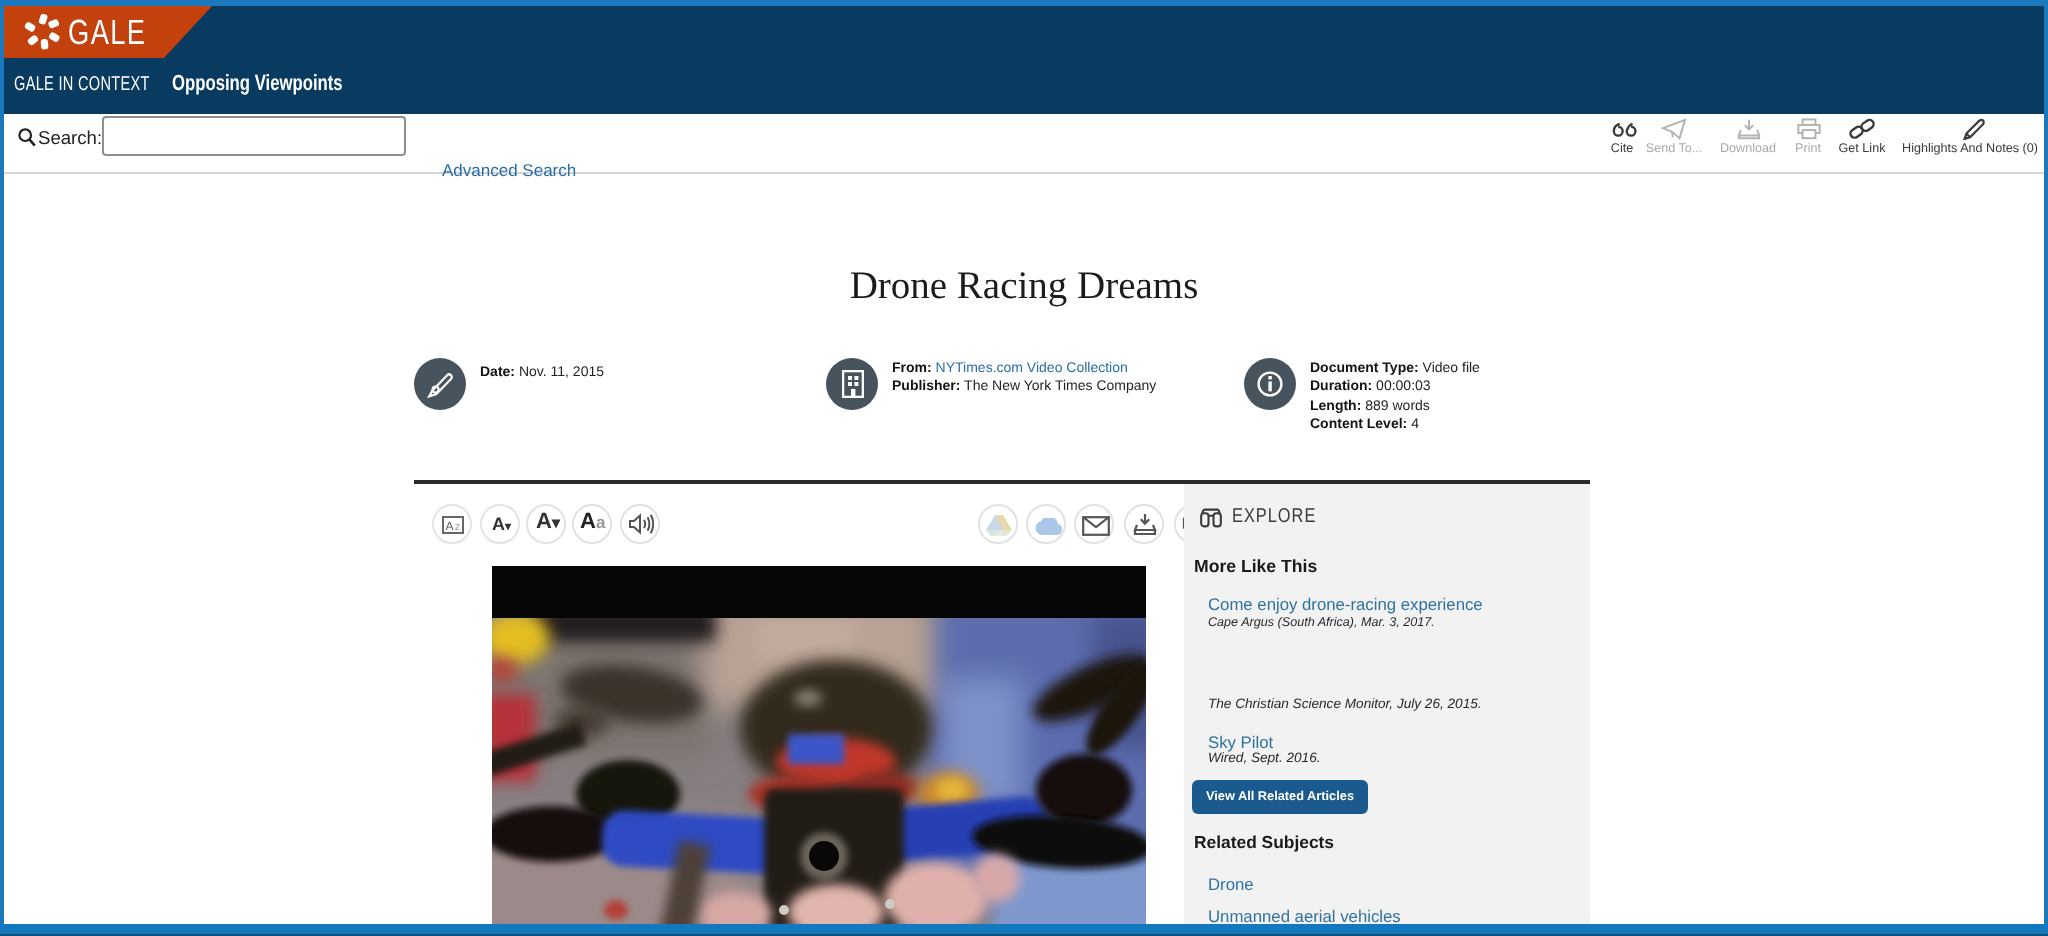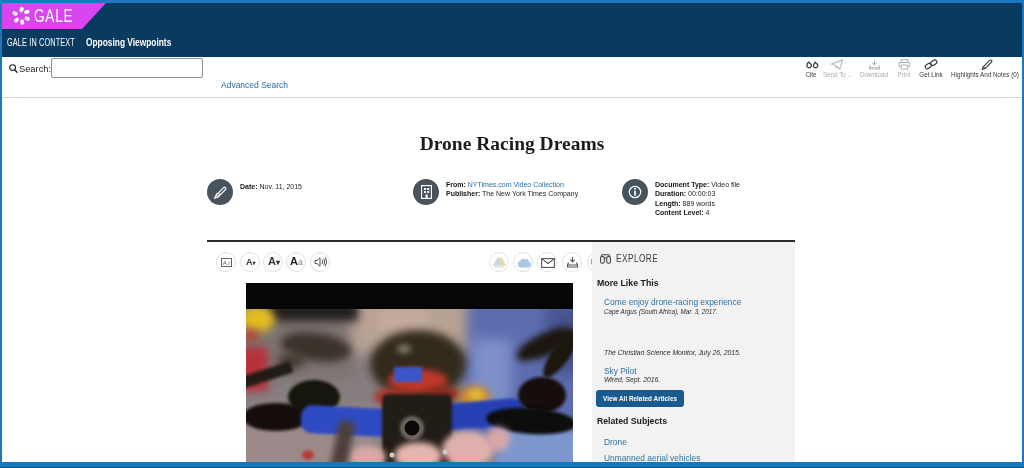--- a/index.html
+++ b/index.html
@@ -4,33 +4,33 @@
 <style>
   * { margin:0; padding:0; box-sizing:border-box; }
   html,body { width:1024px; height:468px; overflow:hidden; }
   body { font-family:"Liberation Sans", sans-serif; background:#fff; position:relative; }
   .abs { position:absolute; }
   #frame-top { left:0; top:0; width:1024px; height:3px; background:#1b78bd; z-index:50; }
   #frame-left { left:0; top:0; width:2px; height:468px; background:#1b78bd; z-index:50; }
   #frame-right { right:0; top:0; width:2px; height:468px; background:#1b78bd; z-index:50; }
   #frame-bottom { left:0; top:462px; width:1024px; height:6px; background:#1478bf; z-index:50; border-bottom:1px solid #10527e; }
   #navy { left:2px; top:3px; width:1020px; height:54px; background:#093a60; }
-  #orange { left:0; top:0; width:104px; height:26px; background:#d946ef;
+  #orange { left:0; top:0; width:104px; height:26px; background:#c2410c;
             clip-path:polygon(0 0, 104px 0, 80px 26px, 0 26px);padding-left:20px; }
   #galetxt { left:32px; top:2.5px; color:#fff; font-size:17.5px; letter-spacing:0.9px; transform:scaleX(0.78); transform-origin:left top; }
   #nav1 { left:5px; top:34px; color:#fff; font-size:10px; letter-spacing:0.2px; transform:scaleX(0.73); transform-origin:left top; }
   #nav2 { left:84px; top:33px; color:#fff; font-size:11px; font-weight:bold; transform:scaleX(0.76); transform-origin:left top; }
-  #searchrow { left:2px; top:57px; width:1020px; height:41px; background:#fff; border-bottom:1px solid #d5d5d5; }
+  #searchrow { left:2px; top:57px; width:1020px; height:30px; background:#fff; border-bottom:1px solid #d5d5d5; }
   #searchlab { left:17px; top:7px; font-size:9.3px; color:#222; }
   #searchbox { left:49px; top:1px; width:152px; height:20px; border:1px solid #8f8f8f; border-radius:2px; background:#fff; }
   #advsearch { left:219px; top:8px; font-size:8.5px; color:#2a6da6;margin-top:15px; }
   .hicon { text-align:center; font-size:6.3px; color:#3a3a3a; top:2px; }
   .hicon.dis { color:#ababab; }
   .hicon svg { display:block; margin:0 auto 1px auto; }
-  #title { left:0; top:133px; width:1024px; text-align:center; font-family:"Liberation Serif", serif; font-size:19.5px; color:#1c1c1c;font-weight:bold; }
+  #title { left:0; top:133px; width:1024px; text-align:center; font-family:"Liberation Serif", serif; font-size:19.5px; color:#1c1c1c; }
   .mcirc { width:26px; height:26px; border-radius:50%; background:#47535d; }
   .mtxt { font-size:7px; color:#1f1f1f; line-height:9.4px; }
   .mtxt b { color:#141414; }
   .blu { color:#2a6da6; }
   #mainrule { left:207px; top:240px; width:403px; height:2px; background:#2b2b2b; }
   .tcirc { position:absolute; width:20px; height:20px; border:1px solid #e2e2e2; border-radius:50%; background:#fff; top:252px; }
   #sidebar { left:592px; top:240px; width:203px; height:222px; background:#f2f2f2; border-top:2px solid #2b2b2b; }
   .sblink { color:#2e729f; font-size:8.4px; line-height:12px; }
   .sbsrc { color:#2a2a2a; font-size:6.8px; font-style:italic; }
   .sbhead { font-size:8.3px; font-weight:bold; color:#1a1a1a; }

